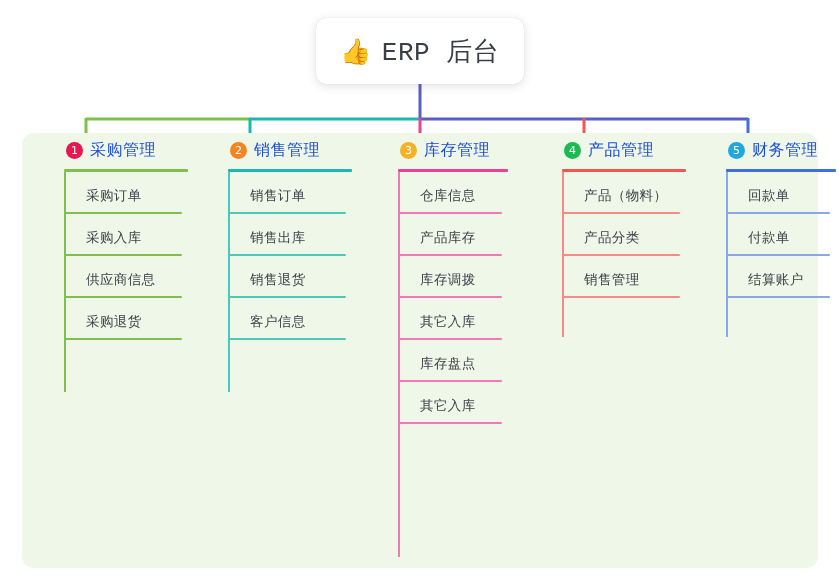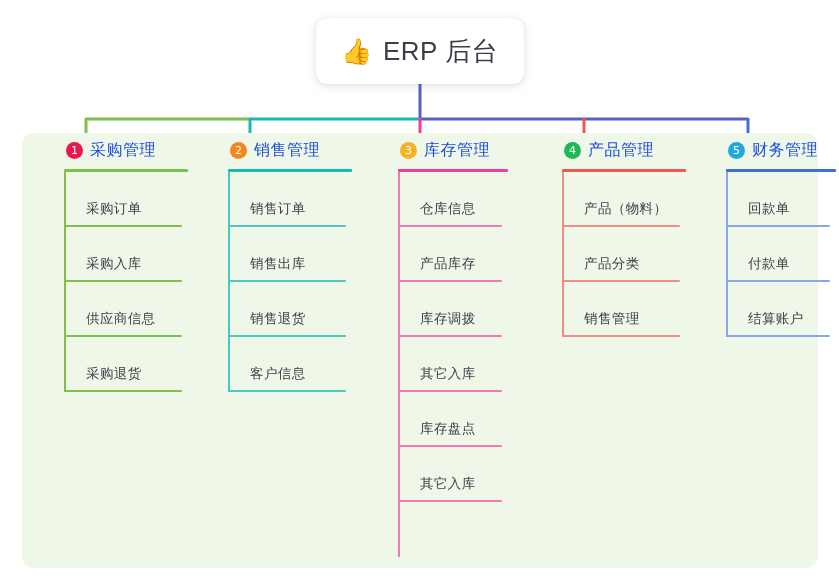--- a/index.html
+++ b/index.html
@@ -35,20 +35,21 @@
   #root-node .thumb {
     font-size: 25px;
     line-height: 1;
     color: #f6b93b;
   }
   #root-node .root-title {
     font-size: 26px;
     color: #3a3f47;
     letter-spacing: 0.5px;
     white-space: nowrap;
+    font-family: Liberation Mono, monospace;
   }
 
   
   #connectors {
     position: absolute;
     left: 0;
     top: 0;
     width: 839px;
     height: 588px;
     pointer-events: none;
@@ -106,21 +107,21 @@
     margin-top: 0;
   }
   .spine {
     position: absolute;
     left: 0;
     top: 0;
     width: 2px;
   }
   .leaf {
     position: relative;
-    height: 55px;
+    height: 42px;
     box-sizing: border-box;
   }
   .leaf-label {
     position: absolute;
     left: 22px;
     bottom: 9px;
     font-size: 13.5px;
     color: #3c4149;
     white-space: nowrap;
     letter-spacing: 0.4px;

